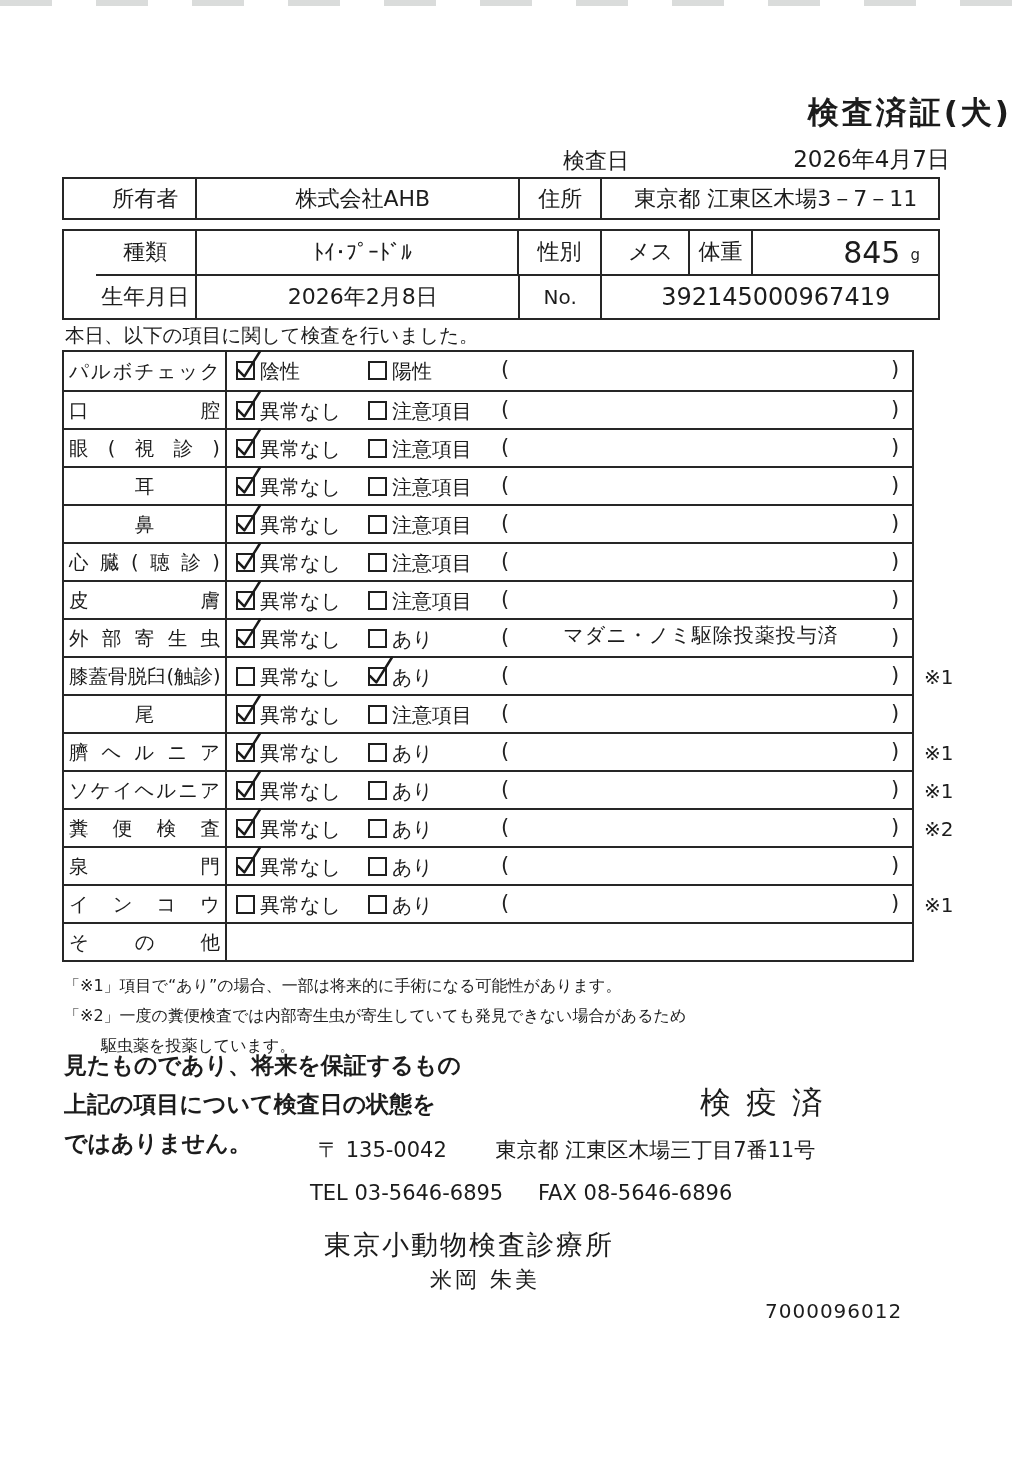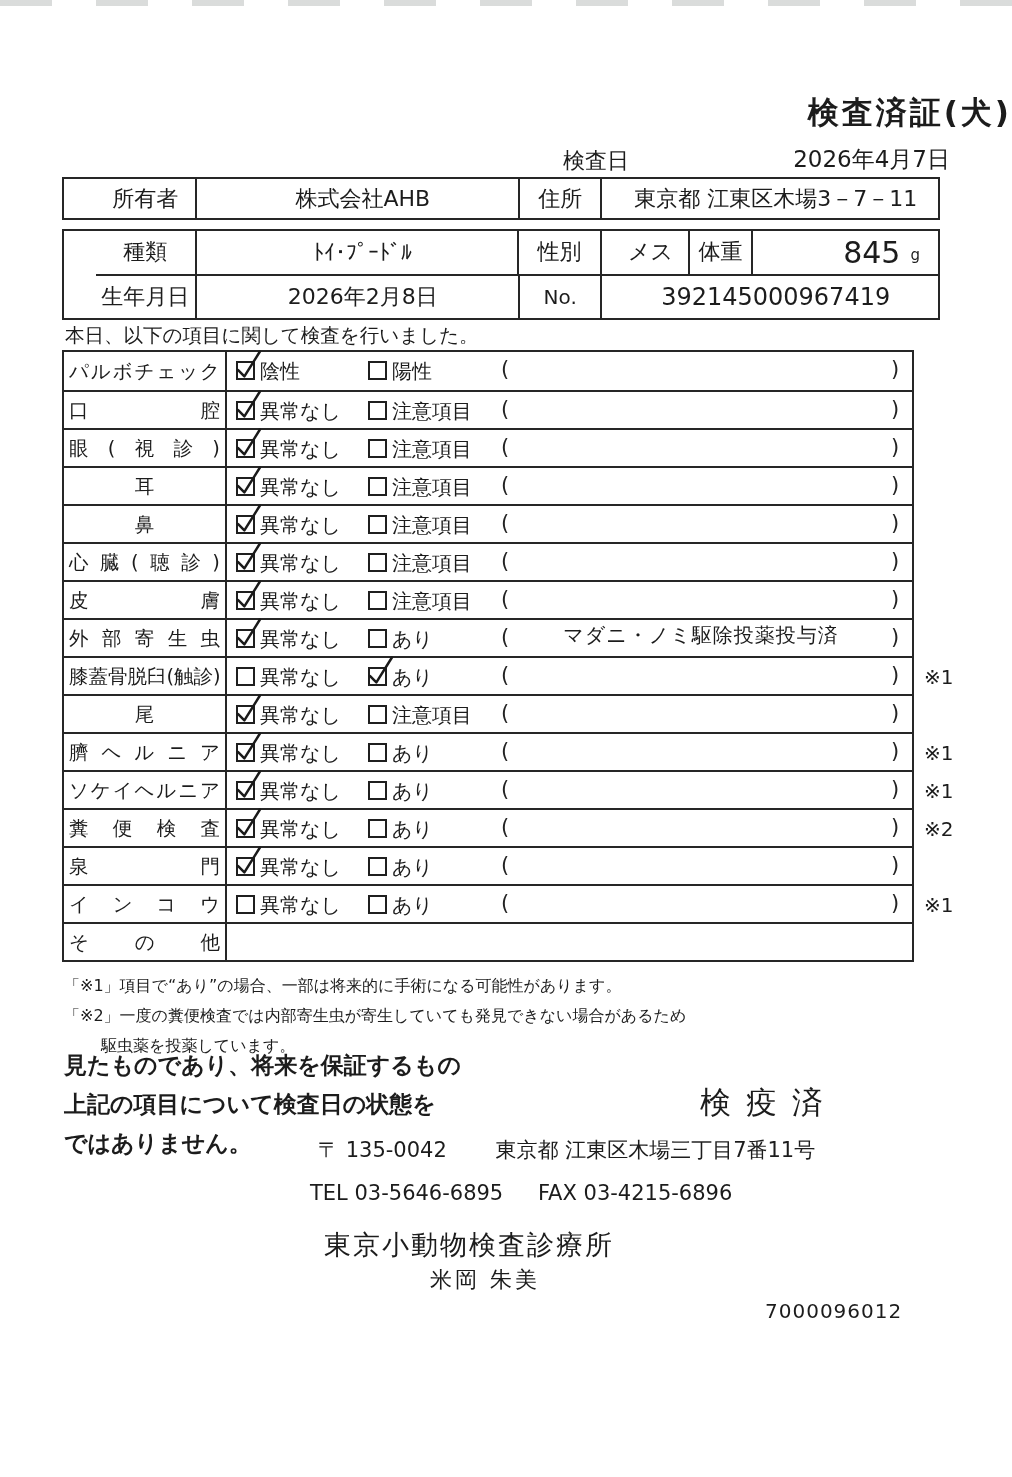--- a/index.html
+++ b/index.html
@@ -476,18 +476,18 @@
     </div>
 
   <div class="stamp">検疫済</div>
 
   <div class="postal">
     <span>〒 135-0042</span>
     <span class="addr">東京都 江東区木場三丁目7番11号</span>
   </div>
   <div class="telfax">
     <span>TEL 03-5646-6895</span>
-    <span class="fax">FAX 03-4215-6896</span>
+    <span class="fax">FAX 08-5646-6896</span>
   </div>
   <div class="clinic">東京小動物検査診療所</div>
   <div class="vet">米岡 朱美</div>
   <div class="docnum">7000096012</div>
 </div>
 
 </body></html>

